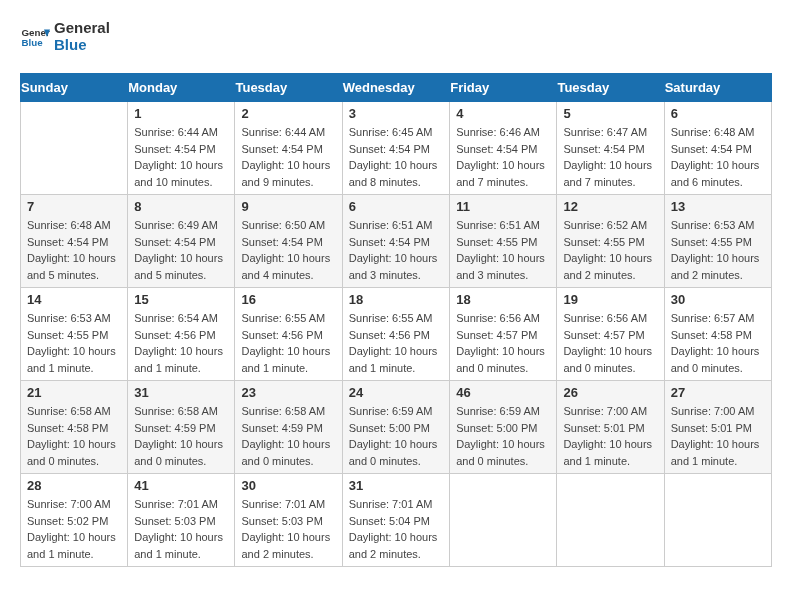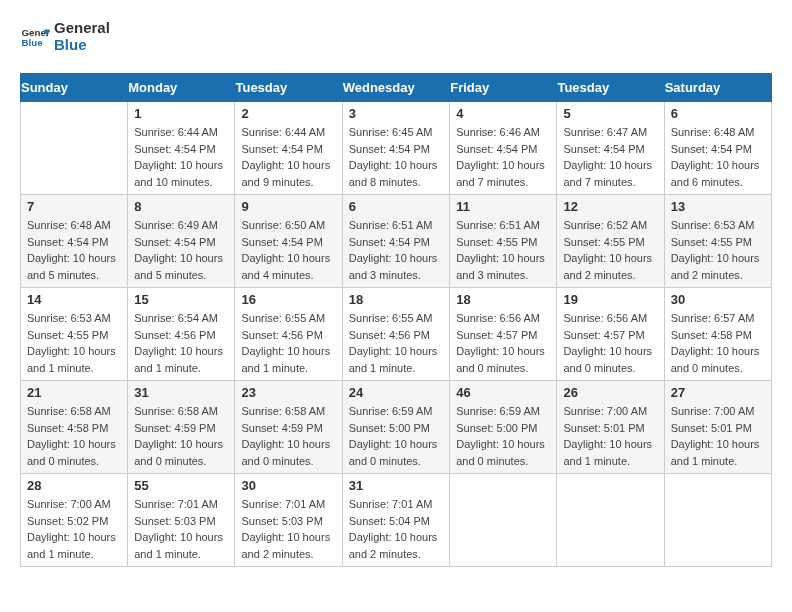--- a/index.html
+++ b/index.html
@@ -336,21 +336,21 @@
       <tr>
         <td>
         <div class="day-number">28</div>
         <div class="day-info">
           Sunrise: 7:00 AM<br>
           Sunset: 5:02 PM<br>
           Daylight: 10 hours and 1 minute.
         </div>
       </td>
         <td>
-        <div class="day-number">55</div>
+        <div class="day-number">41</div>
         <div class="day-info">
           Sunrise: 7:01 AM<br>
           Sunset: 5:03 PM<br>
           Daylight: 10 hours and 1 minute.
         </div>
       </td>
         <td>
         <div class="day-number">30</div>
         <div class="day-info">
           Sunrise: 7:01 AM<br>

